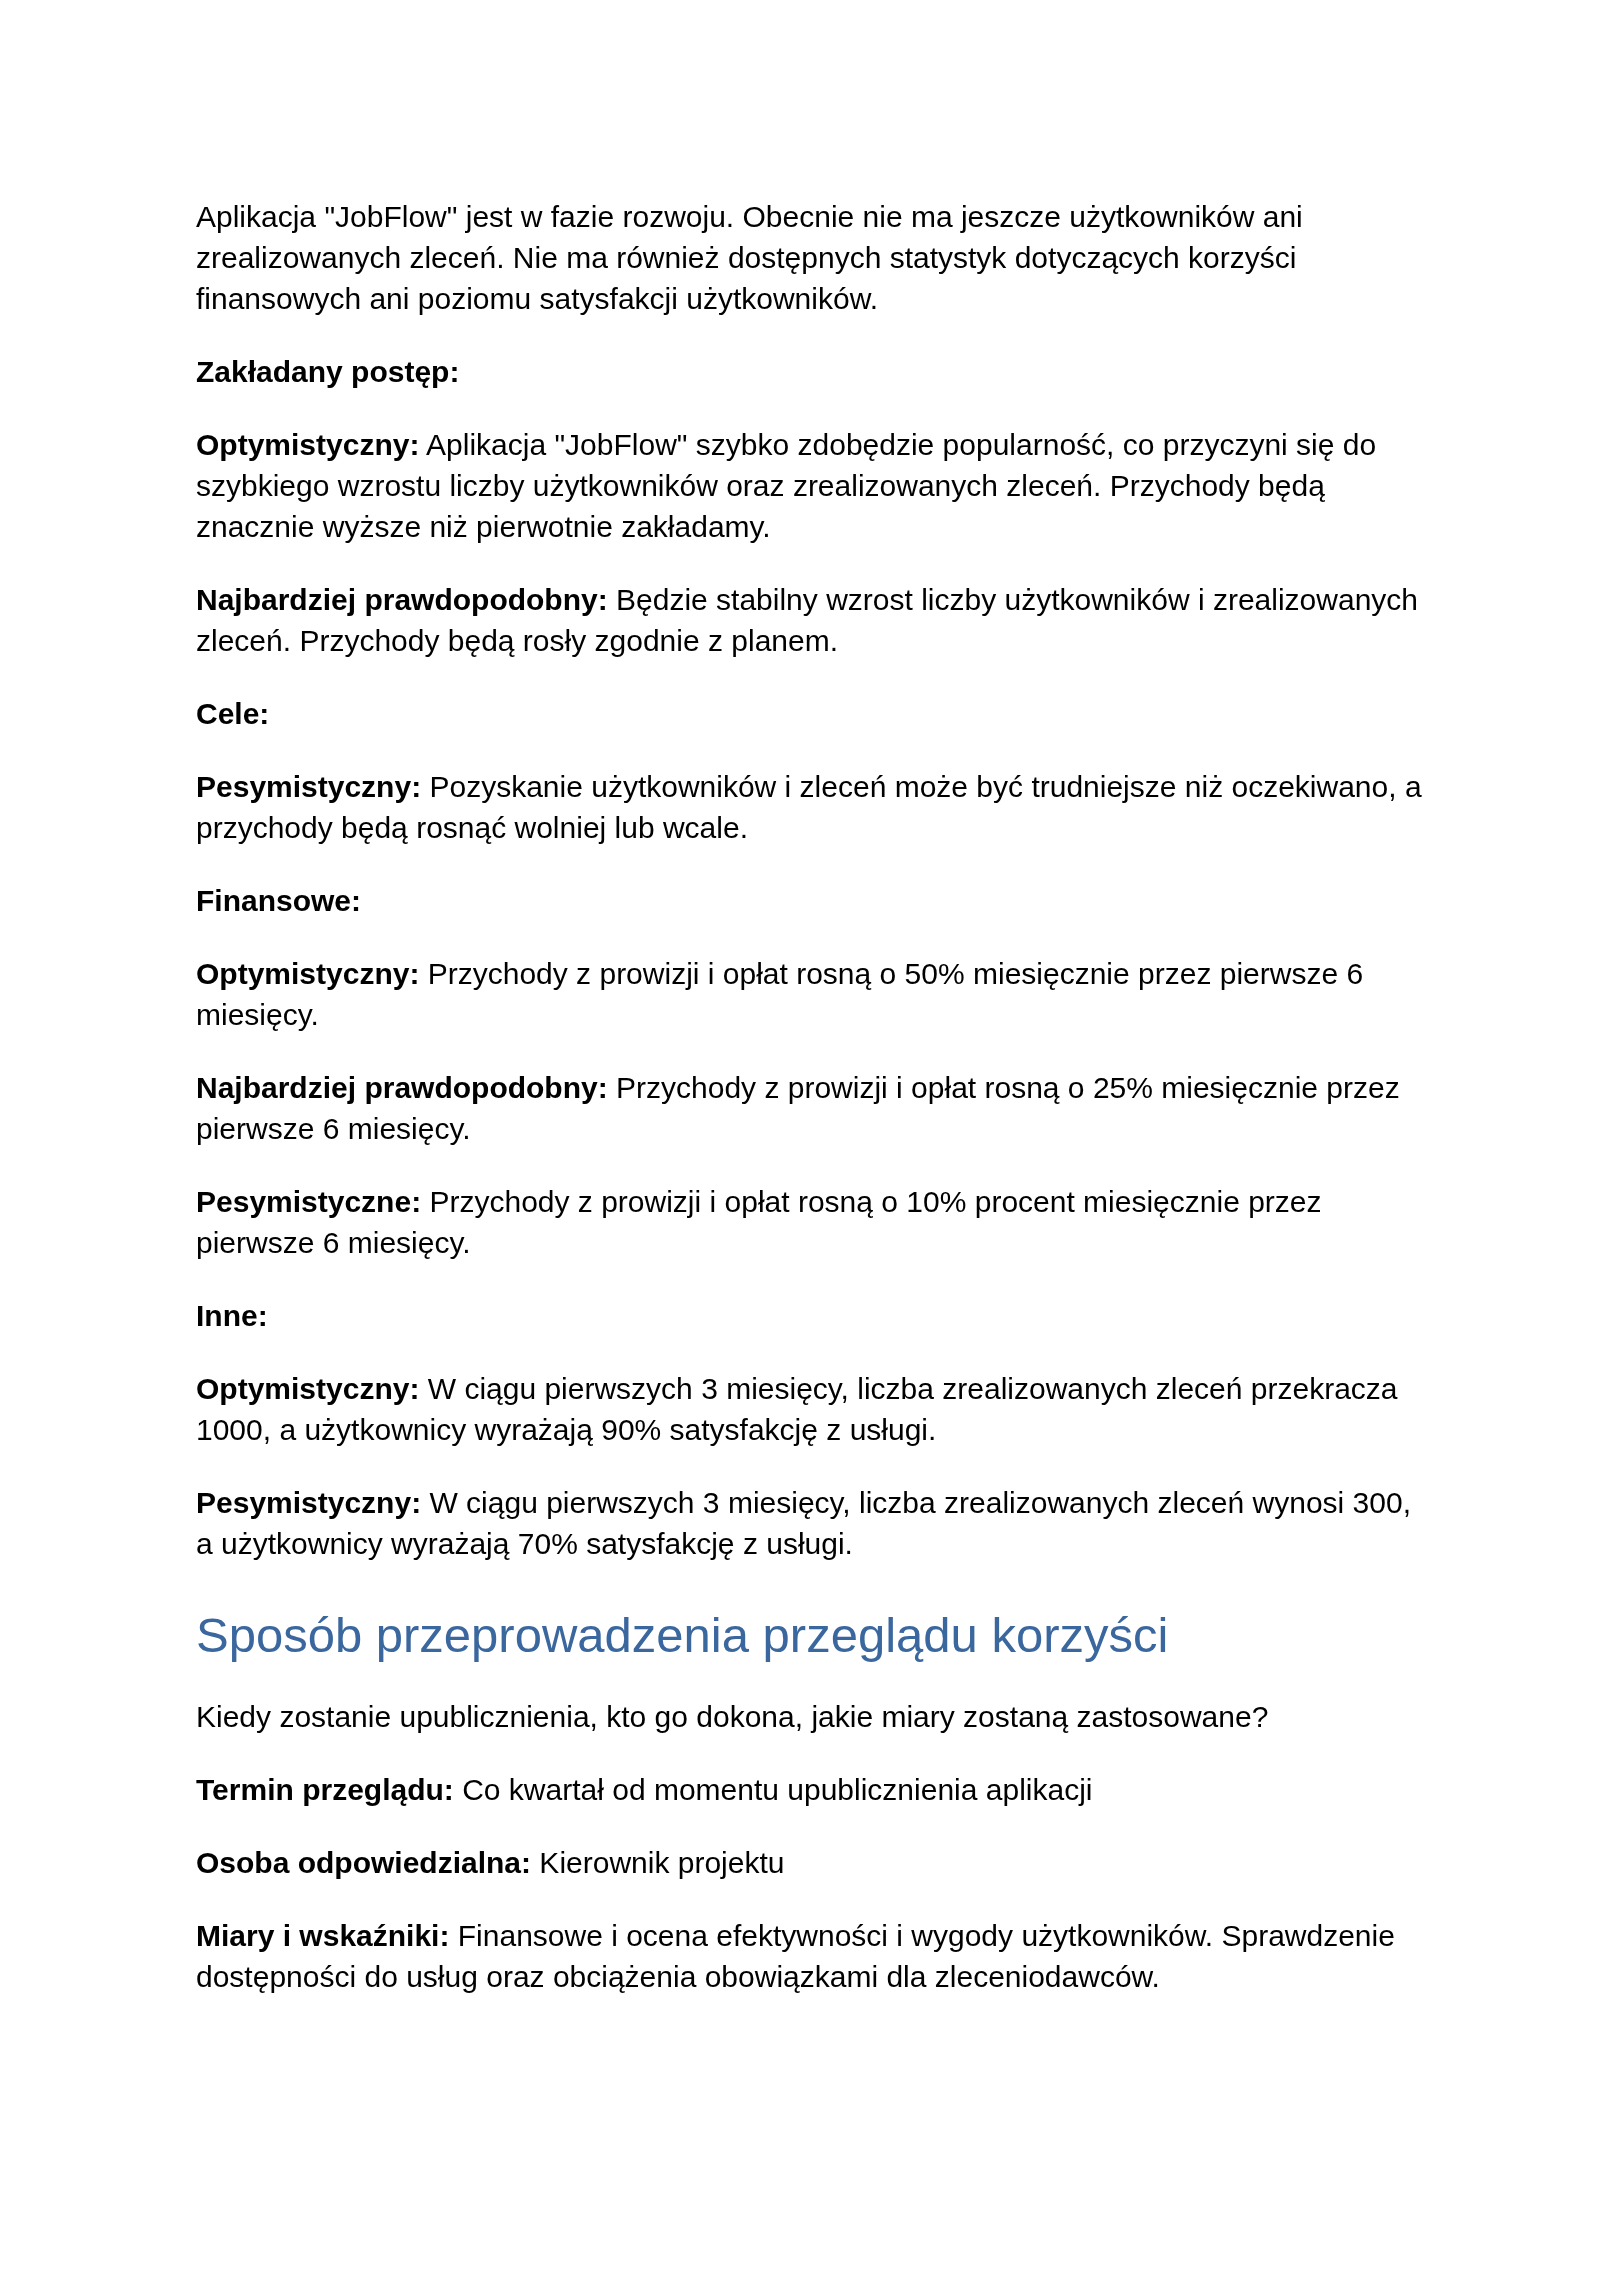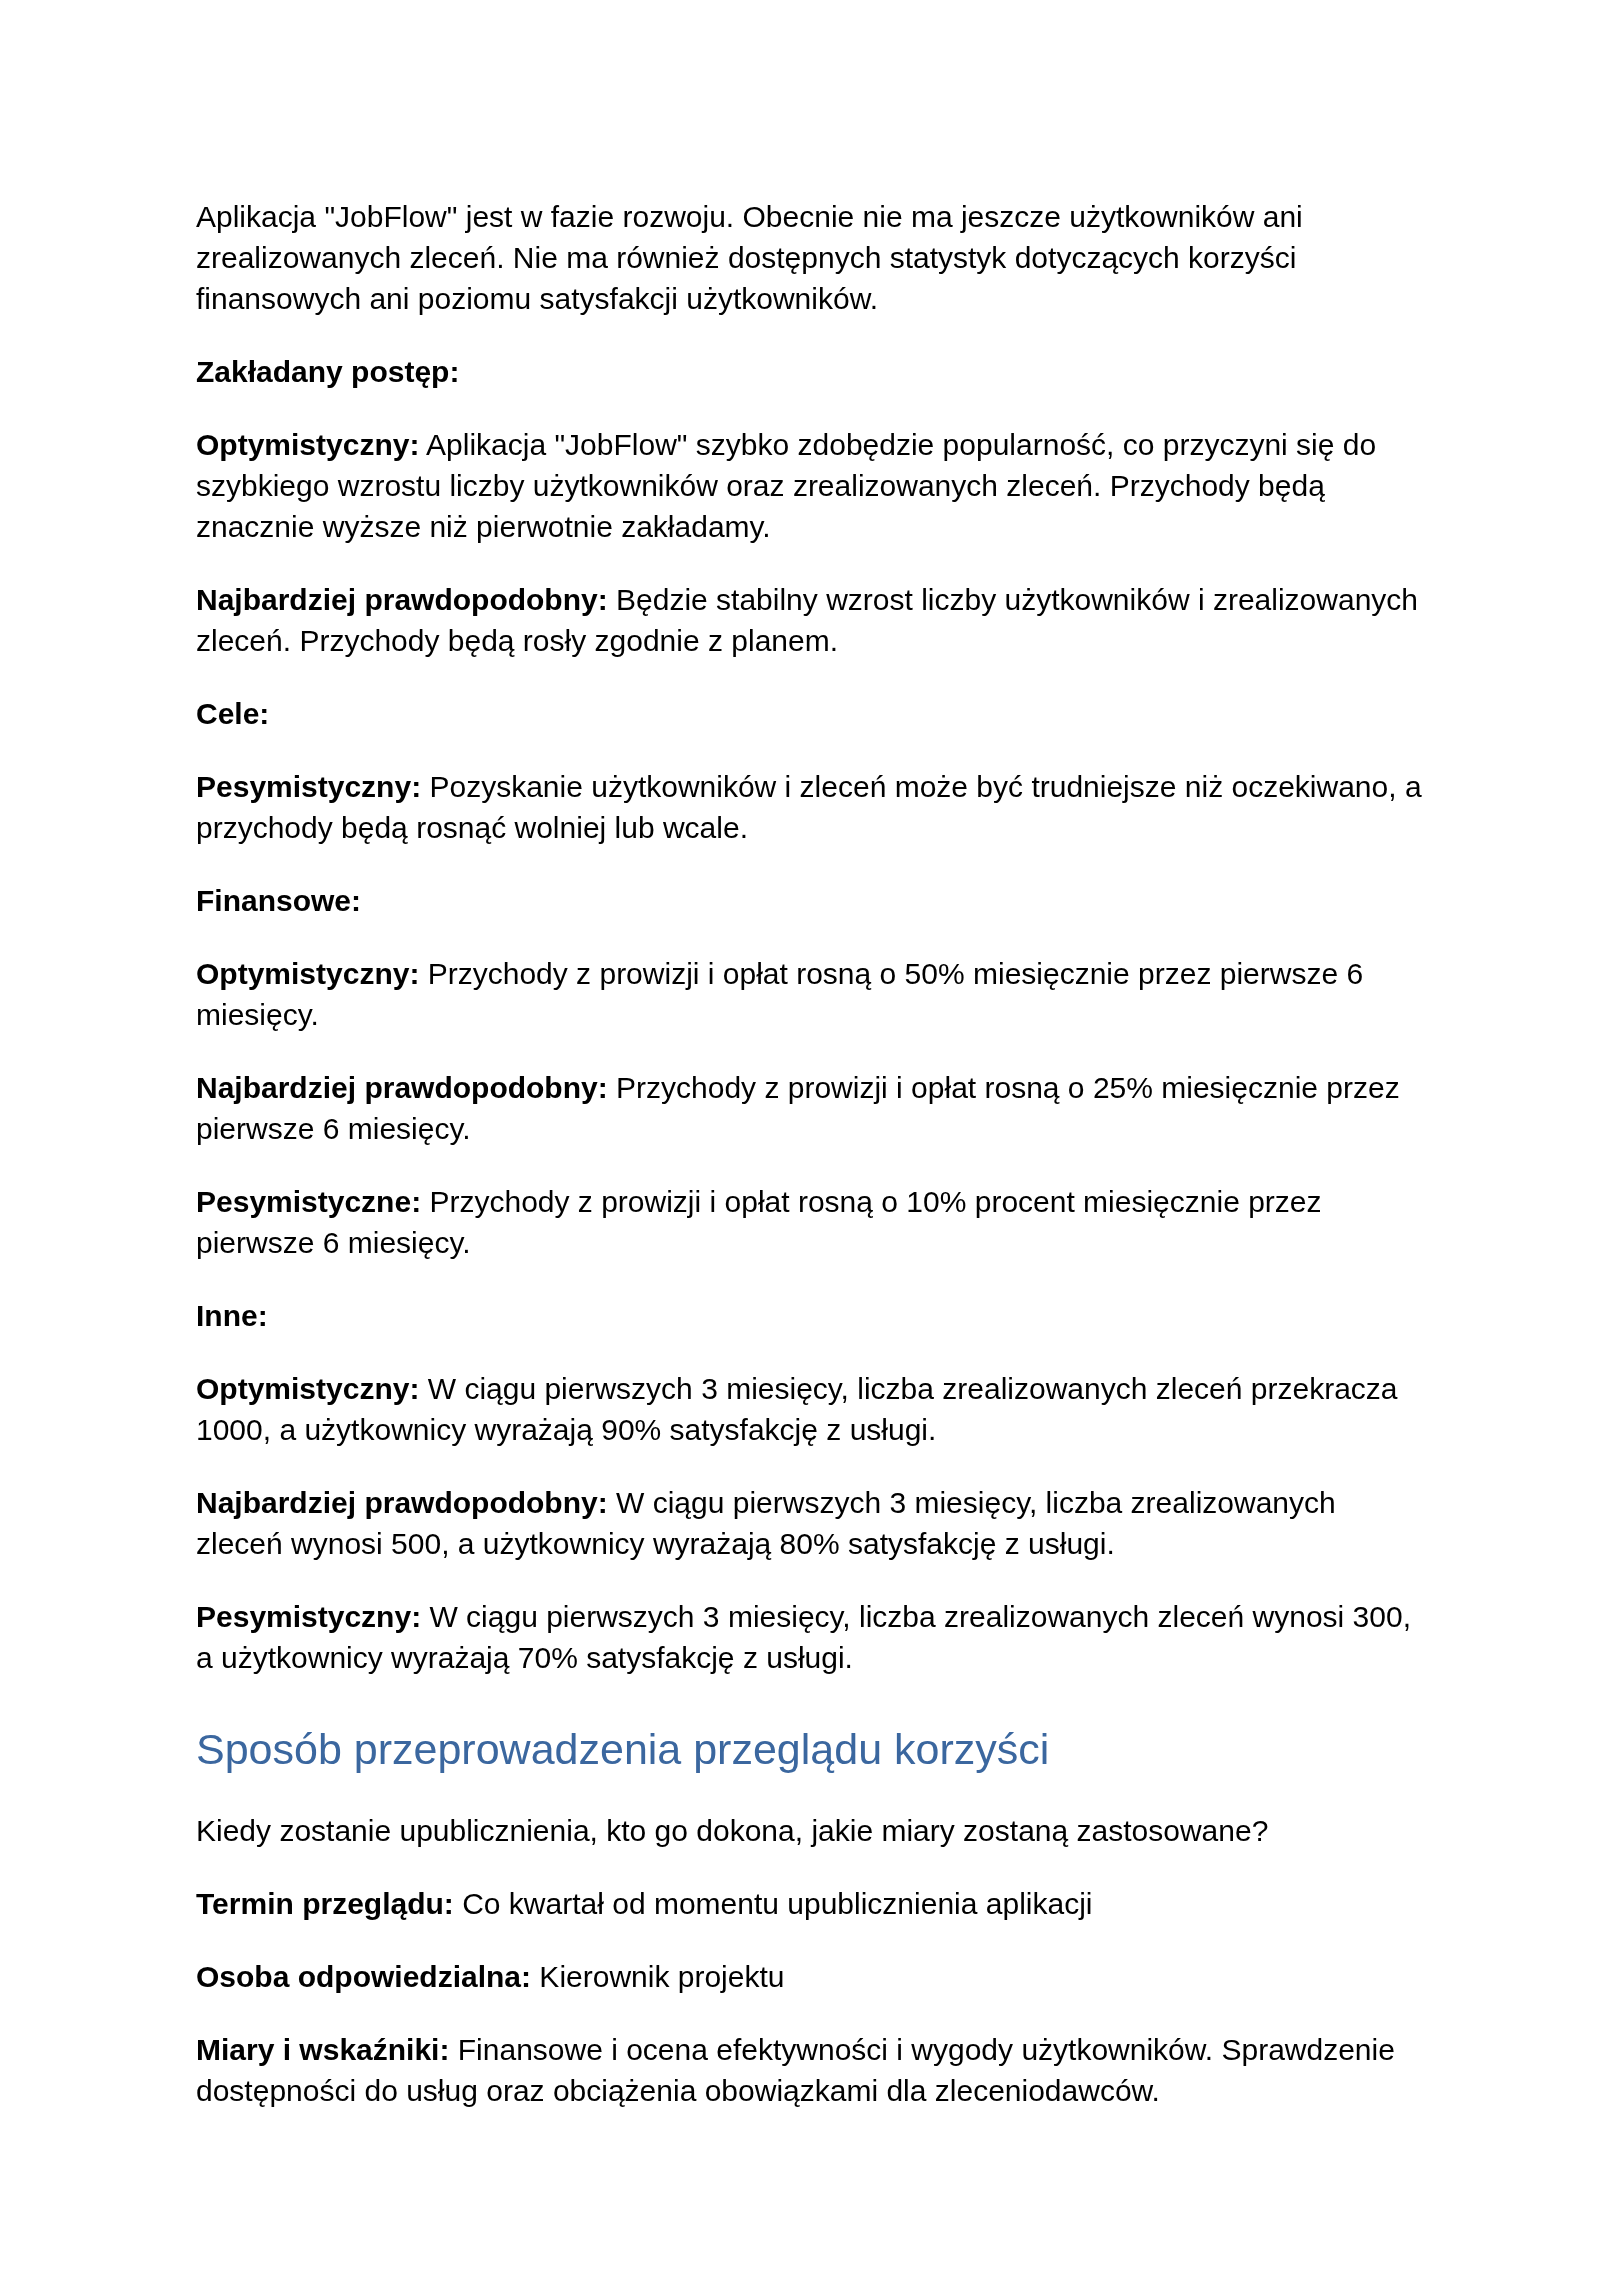--- a/index.html
+++ b/index.html
@@ -24,21 +24,21 @@
   .para {
     font-size: 30px;
     line-height: 41px;
     margin: 0 0 32px 0;
     word-spacing: normal;
   }
   .para .b {
     font-weight: 700;
   }
   .heading {
-    font-size: 43px;
+    font-size: 49px;
     line-height: 56px;
     font-weight: 400;
     margin: 43px 0 33px 0;
   }
 </style>
 </head>
 <body>
 
 <div class="page">
 
@@ -59,21 +59,20 @@
   <p class="para"><span class="b">Optymistyczny:</span><span> Przychody z prowizji i opłat rosną o 50% miesięcznie przez pierwsze 6 miesięcy.</span></p>
 
   <p class="para"><span class="b">Najbardziej prawdopodobny:</span><span> Przychody z prowizji i opłat rosną o 25% miesięcznie przez pierwsze 6 miesięcy.</span></p>
 
   <p class="para"><span class="b">Pesymistyczne:</span><span> Przychody z prowizji i opłat rosną o 10% procent miesięcznie przez pierwsze 6 miesięcy.</span></p>
 
   <p class="para"><span class="b">Inne:</span><span></span></p>
 
   <p class="para"><span class="b">Optymistyczny:</span><span> W ciągu pierwszych 3 miesięcy, liczba zrealizowanych zleceń przekracza 1000, a użytkownicy wyrażają 90% satysfakcję z usługi.</span></p>
 
-  <p class="para"><span class="b">Najbardziej prawdopodobny:</span><span> W ciągu pierwszych 3 miesięcy, liczba zrealizowanych zleceń wynosi 500, a użytkownicy wyrażają 80% satysfakcję z usługi.</span></p>
 
   <p class="para"><span class="b">Pesymistyczny:</span><span> W ciągu pierwszych 3 miesięcy, liczba zrealizowanych zleceń wynosi 300, a użytkownicy wyrażają 70% satysfakcję z usługi.</span></p>
 
   <h1 class="heading" style="color: rgb(59, 103, 159);">Sposób przeprowadzenia przeglądu korzyści</h1>
 
   <p class="para"><span class="b"></span><span>Kiedy zostanie upublicznienia, kto go dokona, jakie miary zostaną zastosowane?</span></p>
 
   <p class="para"><span class="b">Termin przeglądu:</span><span> Co kwartał od momentu upublicznienia aplikacji</span></p>
 
   <p class="para"><span class="b">Osoba odpowiedzialna:</span><span> Kierownik projektu</span></p>

